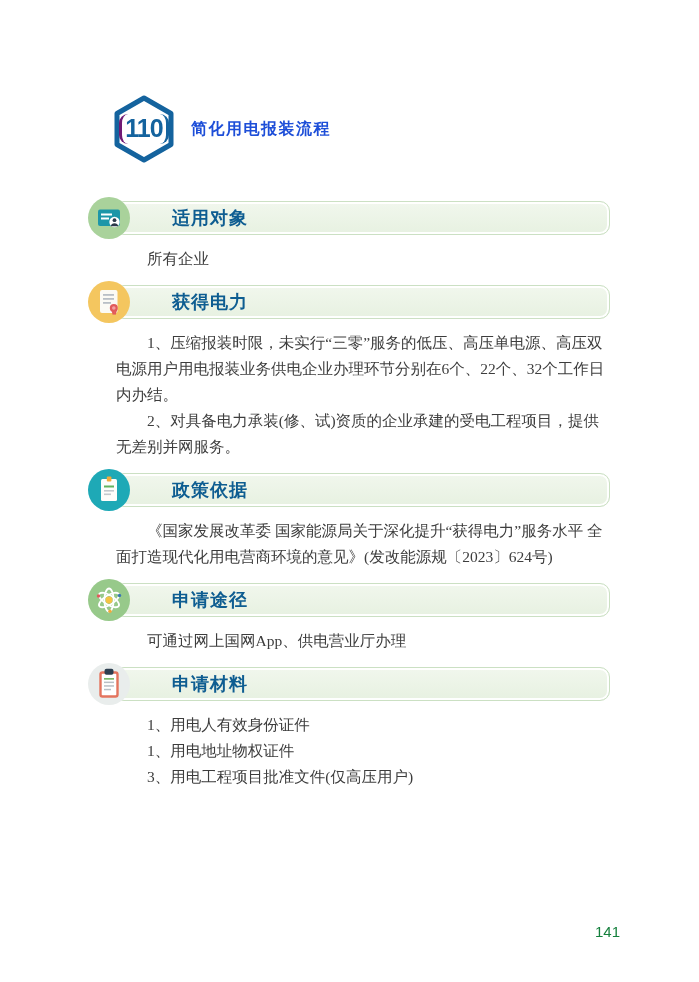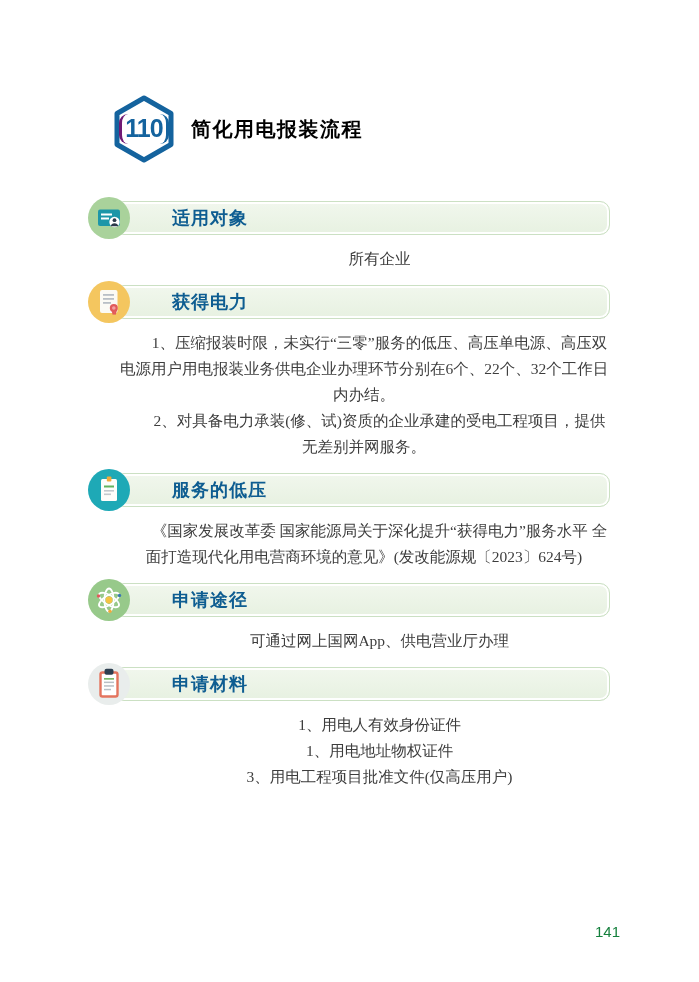--- a/index.html
+++ b/index.html
@@ -27,21 +27,21 @@
     display:flex; align-items:center; justify-content:center;
   }
   .hex-num {
     font-family:"Liberation Sans","DejaVu Sans",sans-serif;
     font-weight:bold; font-size:25px; color:#14639e;
     letter-spacing:-1px;
     border-left:3px solid #701a75; border-right:3px solid #14639e;
     border-radius:9px; padding:0 3px 1px 3px; line-height:1.15;
   }
   .doc-title {
-    font-size:20px; font-weight:bold; color:#000000;
+    font-size:16px; font-weight:bold; color:#1d4ed8;
     letter-spacing:1.5px; line-height:1.2;
   }
   
   .section-header { position:relative; height:42px; }
   .mt-s1 { margin-top:34px; }
   .mt-s2 { margin-top:2px; }
   .mt-s3 { margin-top:8px; }
   .mt-s4 { margin-top:8px; }
   .mt-s5 { margin-top:8px; }
   .sec-bar {
@@ -55,21 +55,21 @@
   .sec-heading {
     font-size:18px; font-weight:bold; color:#0e5d91; letter-spacing:1px;
   }
   .sec-icon {
     position:absolute; left:0; top:0; width:42px; height:42px; z-index:2;
   }
   .sec-icon svg { display:block; }
   
   .sec-body {
     margin:7px 0 9px 28px;
-    font-size:15.5px; line-height:26px; color:#3d3d3d;text-align:center;
+    font-size:15.5px; line-height:26px; color:#3d3d3d;
   }
   .para { text-indent:2em; }
   .line { padding-left:2em; }
   
   .page-num {
     position:absolute; right:79px; bottom:42px;
     font-family:"Liberation Sans","DejaVu Sans",sans-serif;
     font-size:15px; color:#15803d;
   }
 </style>
@@ -139,21 +139,21 @@
         <svg width="42" height="42" viewBox="0 0 42 42">
           <circle cx="21" cy="21" r="21" fill="#1ea9b6"></circle>
           <rect x="13" y="10" width="16" height="22" rx="1.5" fill="#fdfdfa"></rect>
           <rect x="18.8" y="7.5" width="4.6" height="5" rx="1" fill="#f2a93b"></rect>
           <rect x="16" y="16.5" width="10" height="2" fill="#62b45d"></rect>
           <rect x="16" y="21" width="10" height="1.6" fill="#c2c9cd"></rect>
           <rect x="16" y="24.5" width="7" height="1.6" fill="#c2c9cd"></rect>
         </svg>
       </div>
       <div class="sec-bar">
-        <span class="sec-heading">服务的低压</span>
+        <span class="sec-heading">政策依据</span>
       </div>
     </div>
     <div class="sec-body">
       <p class="para">《国家发展改革委 国家能源局关于深化提升“获得电力”服务水平 全面打造现代化用电营商环境的意见》(发改能源规〔2023〕624号)</p>
     </div>
 
     <div class="section-header mt-s4">
       <div class="sec-icon">
         <svg width="42" height="42" viewBox="0 0 42 42">
           <circle cx="21" cy="21" r="21" fill="#97c98a"></circle>

